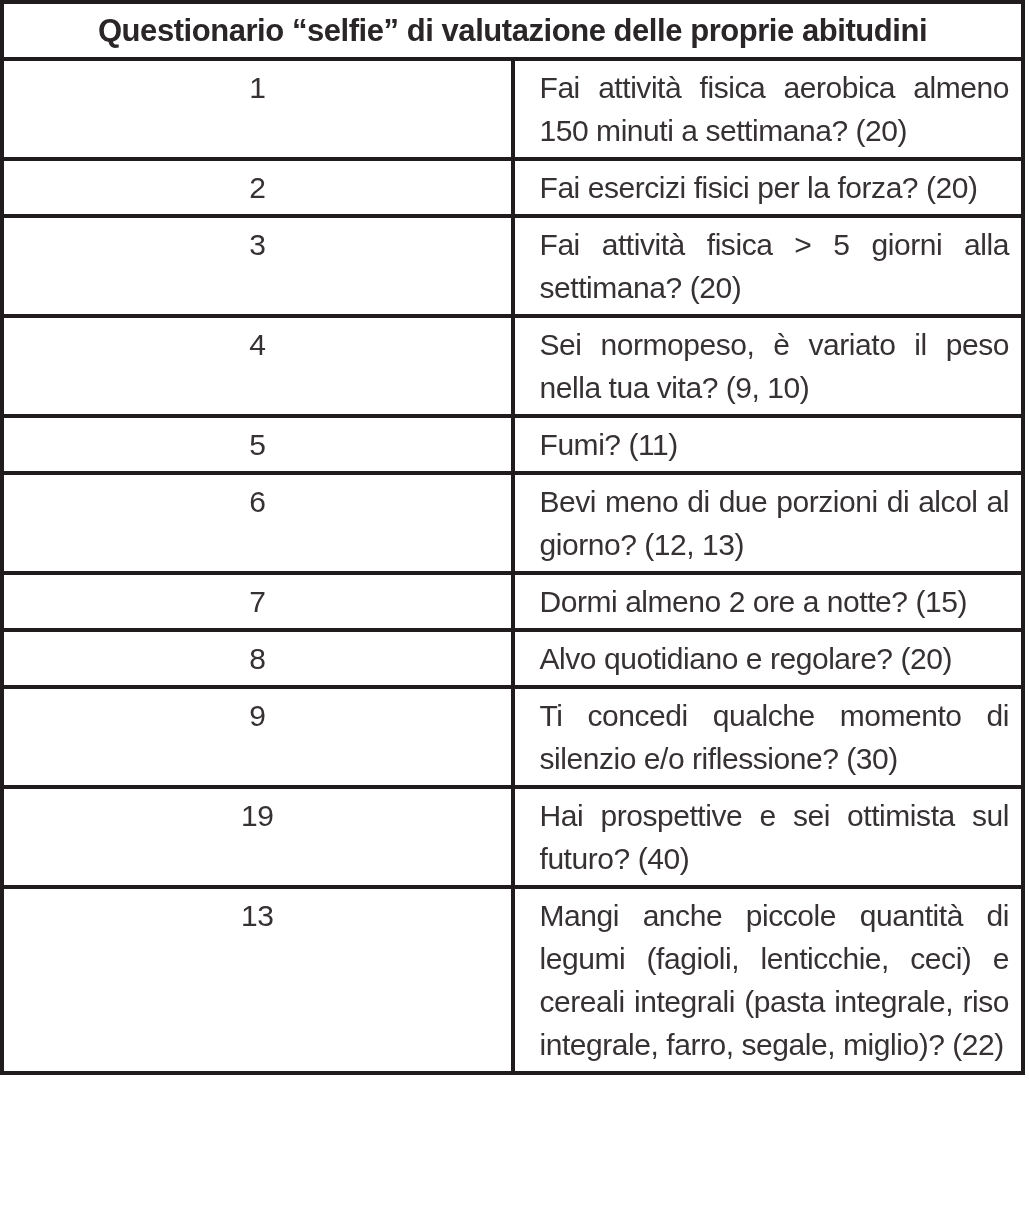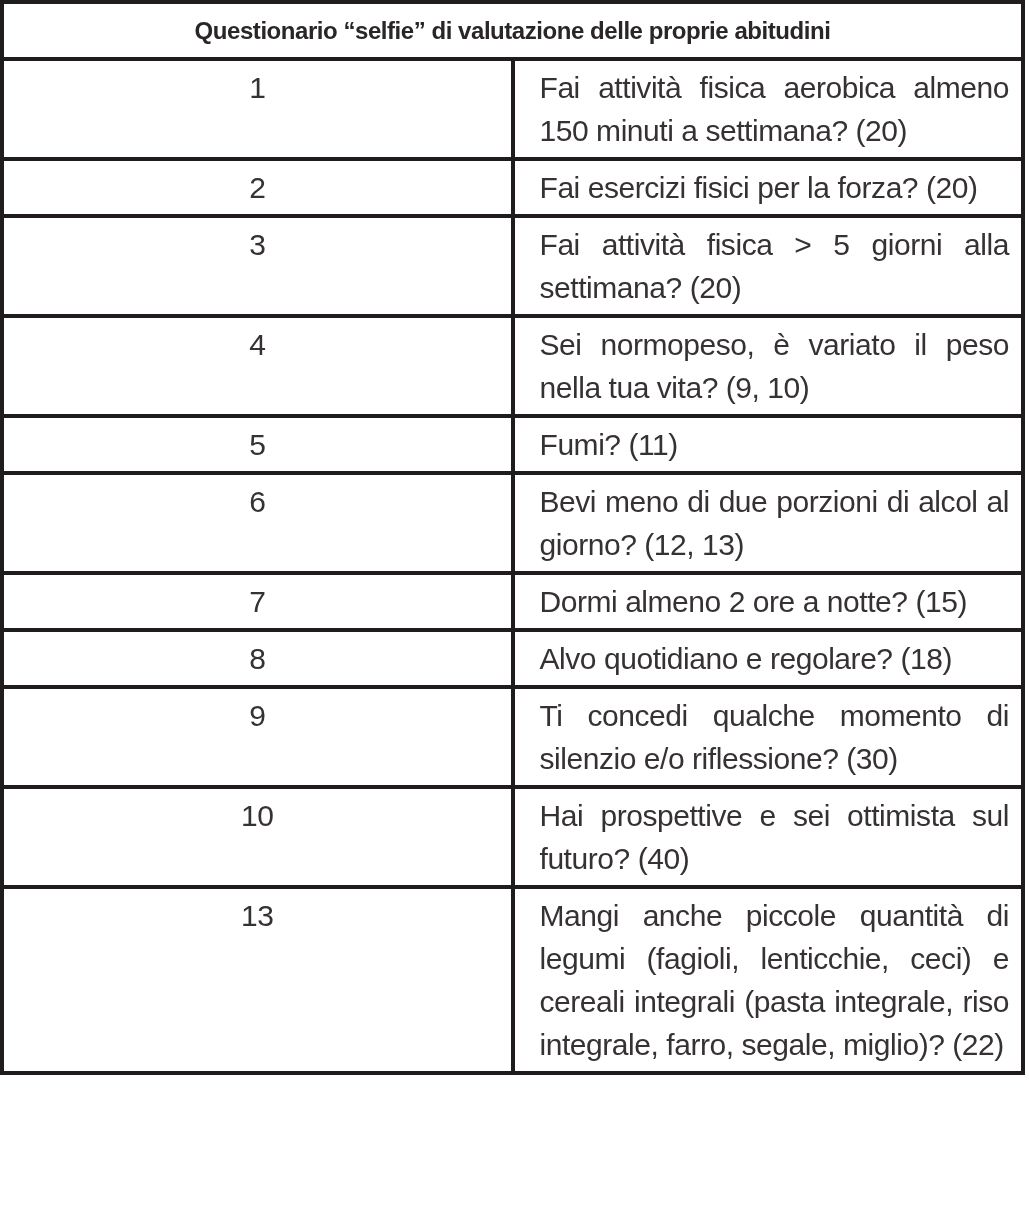--- a/index.html
+++ b/index.html
@@ -21,21 +21,21 @@
     letter-spacing: -0.015em;
   }
   table.questionnaire th,
   table.questionnaire td {
     border: 4px solid #201c1d;
     box-sizing: border-box;
   }
   th.title-cell {
     font-weight: bold;
     text-align: center;
-    font-size: 24px;
+    font-size: 31px;
     color: #2a2627;
     padding: 5px 10px;
   }
   td.num-cell {
     width: 85px;
     text-align: center;
     vertical-align: top;
     padding: 5px 2px;
   }
   td.q-cell {
@@ -84,30 +84,30 @@
     <td class="q-cell">Bevi meno di due porzioni di alcol al giorno? (12, 13)</td>
   </tr>
 
   <tr>
     <td class="num-cell">7</td>
     <td class="q-cell">Dormi almeno 2 ore a notte? (15)</td>
   </tr>
 
   <tr>
     <td class="num-cell">8</td>
-    <td class="q-cell">Alvo quotidiano e regolare? (18)</td>
+    <td class="q-cell">Alvo quotidiano e regolare? (20)</td>
   </tr>
 
   <tr>
     <td class="num-cell">9</td>
     <td class="q-cell">Ti concedi qualche momento di silenzio e/o riflessione? (30)</td>
   </tr>
 
   <tr>
-    <td class="num-cell">10</td>
+    <td class="num-cell">19</td>
     <td class="q-cell">Hai prospettive e sei ottimista sul futuro? (40)</td>
   </tr>
 
 
 
   <tr>
     <td class="num-cell">13</td>
     <td class="q-cell">Mangi anche piccole quantità di legumi (fagioli, lenticchie, ceci) e cereali integrali (pasta integrale, riso integrale, farro, segale, miglio)? (22)</td>
   </tr>
 

